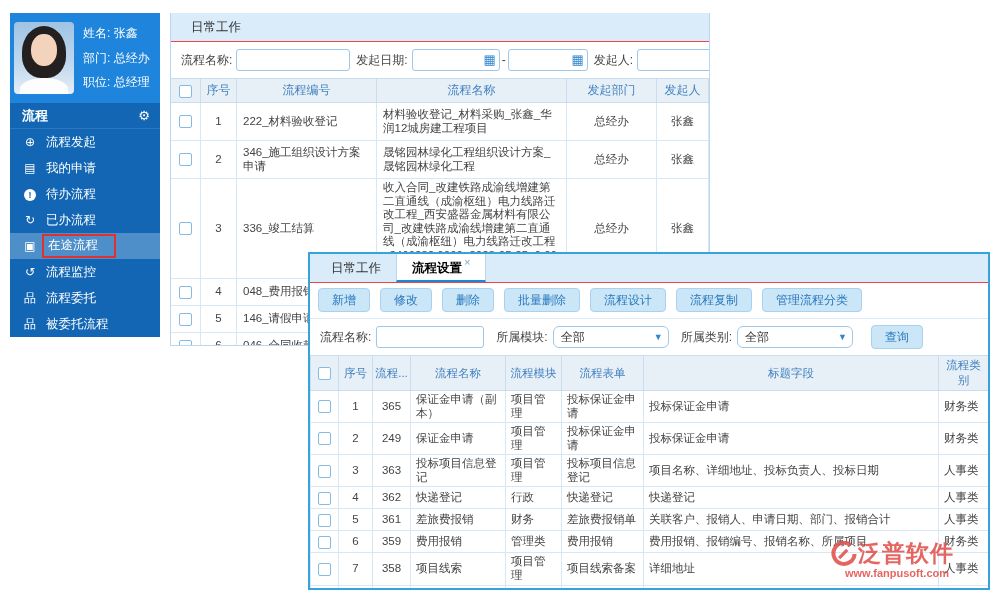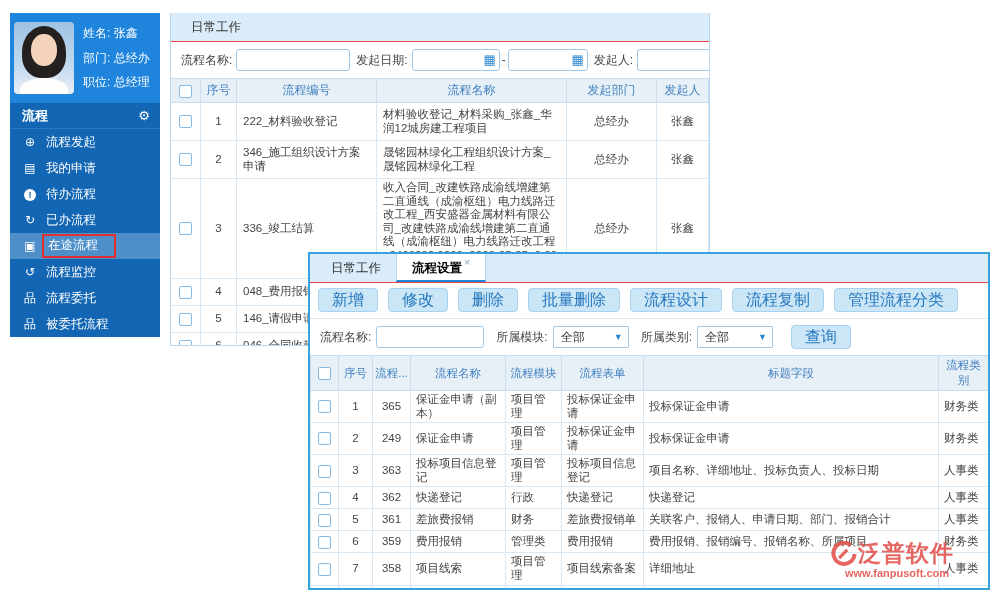--- a/index.html
+++ b/index.html
@@ -42,25 +42,25 @@
   
   .panel1 { left:170px; top:13px; width:540px; height:333px; border:1px solid #B9D7EE; border-top:none; overflow:hidden; z-index:1; }
   .panel1 .tabs { margin:0 -1px; }
   .p1-filters { height:36px; padding:0 4px; }
   .p1-filters .lbl { margin:0 4px 0 6px; flex:none; }
   .p1-table { width:538px; margin-left:-1px; }
   .row-short td { height:27px; }
   
   .panel2 { left:308px; top:252px; width:682px; height:338px; border:2px solid #35A3DC; overflow:hidden; z-index:5; }
   .toolbar { display:flex; gap:10px; padding:5px 8px 6px 8px; border-bottom:1px solid #DDEBF6; }
-  .btn { height:24px; padding:0 13px; background:#CBE6F7; border:1px solid #A8D2EF; border-radius:4px; color:#2878BE; font-size:16px; font-family:inherit; cursor:pointer; line-height:22px; }
+  .btn { height:24px; padding:0 13px; background:#CBE6F7; border:1px solid #A8D2EF; border-radius:4px; color:#2878BE; font-size:12px; font-family:inherit; cursor:pointer; line-height:22px; }
   .p2-filters { height:36px; padding:0 8px; }
   .p2-filters .lbl { margin:0 5px 0 12px; flex:none; }
   .p2-filters .lbl:first-child { margin-left:2px; }
-  .select { position:relative; width:76px; height:22px; border:1px solid #9FC8E8; border-radius:1px; background:#fff; font-size:12px; color:#333; line-height:20px; padding:0 18px 0 7px; cursor:pointer; }
+  .select { position:relative; width:116px; height:22px; border:1px solid #9FC8E8; border-radius:6px; background:#fff; font-size:12px; color:#333; line-height:20px; padding:0 18px 0 7px; cursor:pointer; }
   .select .caret { position:absolute; right:5px; top:0; color:#2F87CE; font-size:9px; }
   .p2-table { width:678px; }
   .p2-table th { padding:2px; font-size:11.5px; }
   .p2-table td { height:22px; padding:2px 5px; }
   
   .watermark { position:absolute; left:831px; top:538px; width:132px; z-index:20; opacity:0.88; pointer-events:none; }
   .wm-row { display:flex; align-items:center; }
   .wm-brand { color:#E2514C; font-size:23px; font-weight:bold; letter-spacing:1px; font-family:"Liberation Serif","DejaVu Serif",serif; }
   .wm-url { color:#E2514C; font-size:11px; margin-top:-2px; text-align:center; font-weight:bold; }
   .wm-logo { width:26px; height:26px; flex:none; margin-right:1px; }

